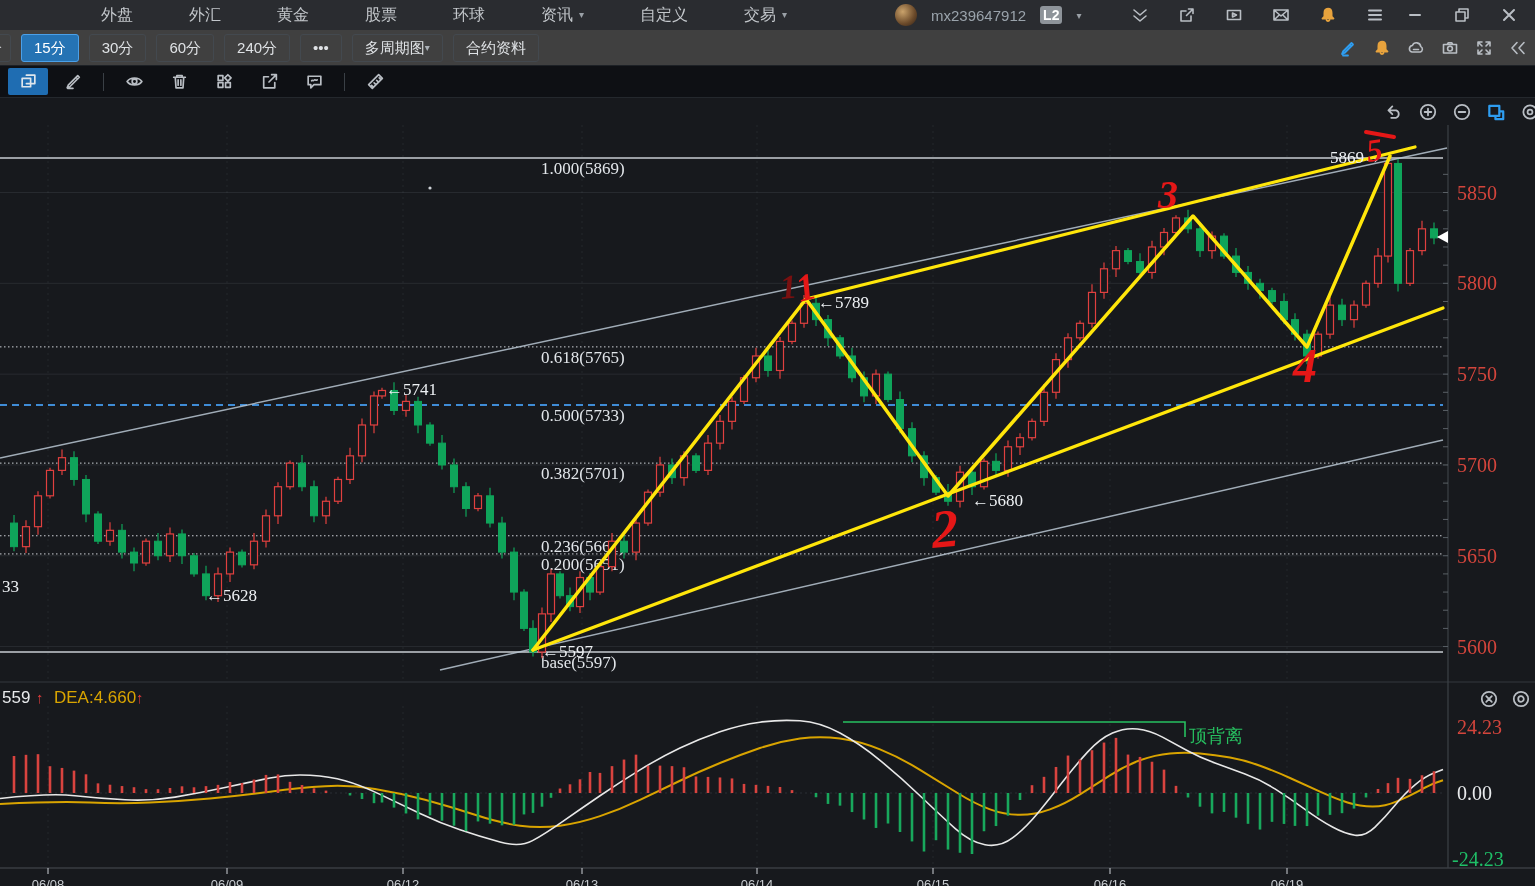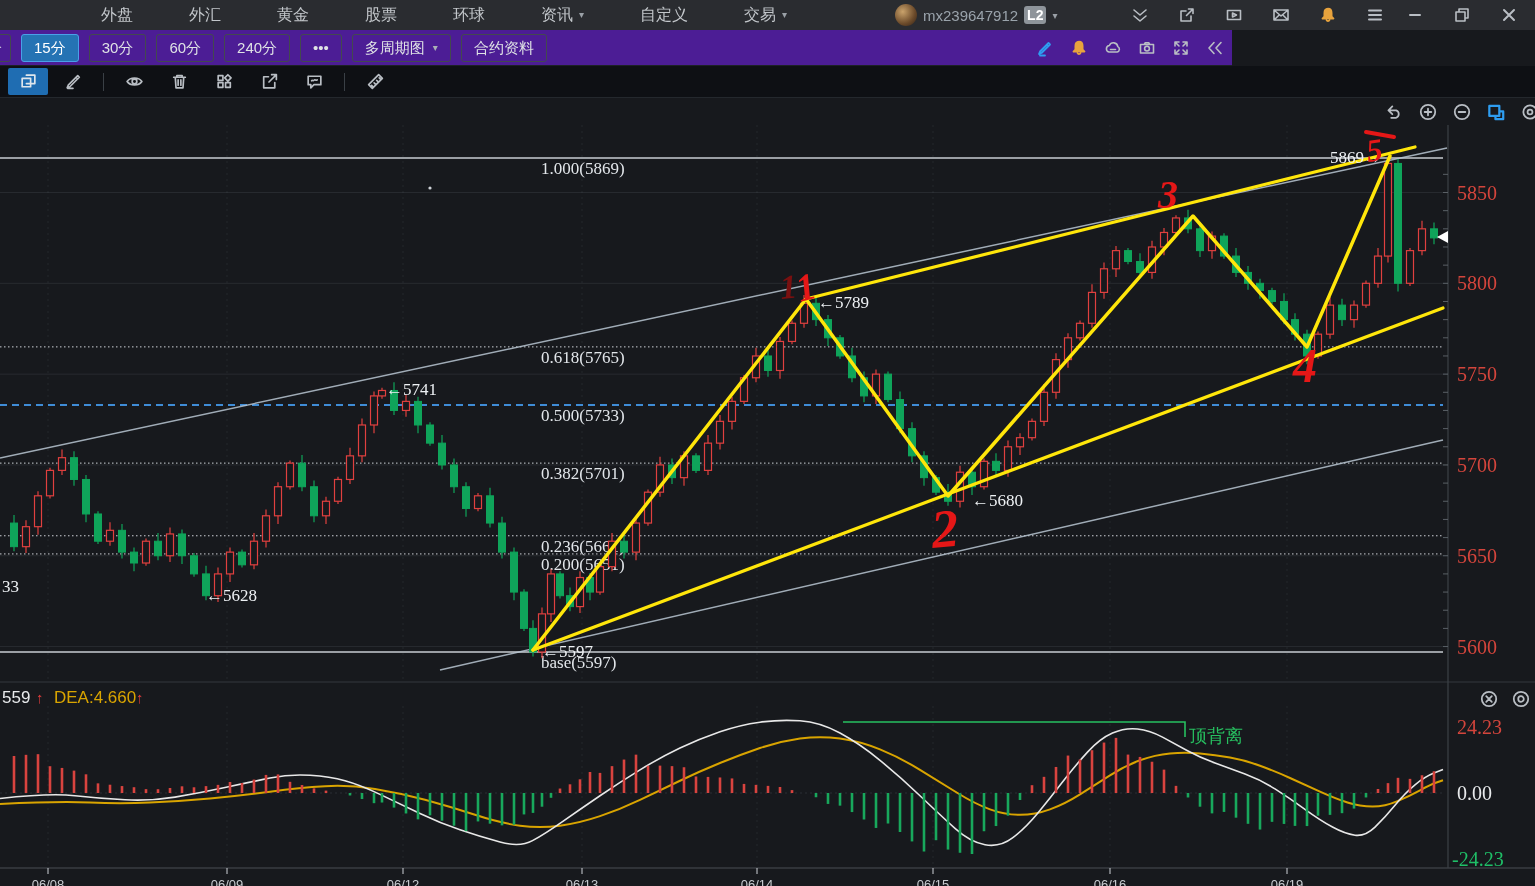--- a/index.html
+++ b/index.html
@@ -4,38 +4,38 @@
 <style>
   html,body{margin:0;padding:0;width:1535px;height:886px;overflow:hidden;background:#17191d;
     font-family:"Liberation Sans",sans-serif;-webkit-font-smoothing:antialiased;}
   #stage{position:relative;width:1535px;height:886px;}
   
   #titlebar{position:absolute;left:0;top:0;width:1535px;height:30px;background:#2a2c30;z-index:5;
     display:flex;align-items:center;padding-left:43px;}
   #menus{display:flex;margin-left:30px;}
   .menu-item{color:#c3c7cb;font-size:16px;padding:0 28px;line-height:30px;cursor:default;display:flex;align-items:center;gap:6px;}
   .menu-item .crt{font-size:10px;color:#9aa0a6;}
-  #userblock{position:absolute;left:895px;top:0;height:30px;display:flex;align-items:center;gap:6px;}
+  #userblock{position:absolute;left:895px;top:0;height:30px;display:flex;align-items:center;gap:14px;}
   #avatar{width:22px;height:22px;border-radius:50%;background:radial-gradient(circle at 35% 35%,#c9a26b,#6b4a2a 60%,#2e2017);}
   #username{color:#9aa3ab;font-size:15px;}
   #l2badge{background:#8e949a;color:#fff;font-size:14px;font-weight:bold;border-radius:3px;padding:1px 3px;}
   #userblock .crt{color:#9aa0a6;font-size:10px;}
   #tb-icons{position:absolute;left:1130px;top:0;height:30px;display:flex;align-items:center;gap:28px;}
   #win-controls{position:absolute;left:1405px;top:0;height:30px;display:flex;align-items:center;gap:28px;}
   .ticon{width:19px;height:19px;display:inline-flex;align-items:center;justify-content:center;}
   .ticon svg{width:18px;height:18px;}
   
-  #toolbar2{position:absolute;left:0;top:30px;width:1232px;height:35px;background:#4c1d95;z-index:5;
+  #toolbar2{position:absolute;left:0;top:30px;width:1535px;height:35px;background:#404040;z-index:5;
     display:flex;align-items:center;border-bottom:1px solid #1d2126;}
   .btn{border:1px solid #43494f;border-radius:3px;color:#dfe2e5;font-size:15px;height:26px;line-height:26px;
     padding:0 12px;margin-right:10px;background:transparent;white-space:nowrap;}
   .btn.cut{margin-left:-22px;padding:0 8px;}
   .btn.active{background:#2573b4;border-color:#4ba0e8;color:#fff;}
   #periods{display:flex;}
-  .caretbtn{display:flex;align-items:flex-start;gap:8px;}
+  .caretbtn{display:flex;align-items:flex-start;}
   .caretbtn .crt{font-size:10px;color:#aab0b6;}
   #tb2icons{position:absolute;right:8px;top:0;height:35px;display:flex;align-items:center;gap:15px;}
   
   #toolbar3{position:absolute;left:0;top:66px;width:1535px;height:31px;background:#0e1014;z-index:5;
     display:flex;align-items:center;border-bottom:1px solid #24282d;}
   .dicon{width:40px;height:27px;display:inline-flex;align-items:center;justify-content:center;border-radius:2px;margin-right:5px;}
   .dicon.active{background:#1f6db2;}
   .dicon svg{width:19px;height:19px;}
   .vdiv{width:1px;height:18px;background:#3a4046;margin:0 10px 0 5px;}
   

